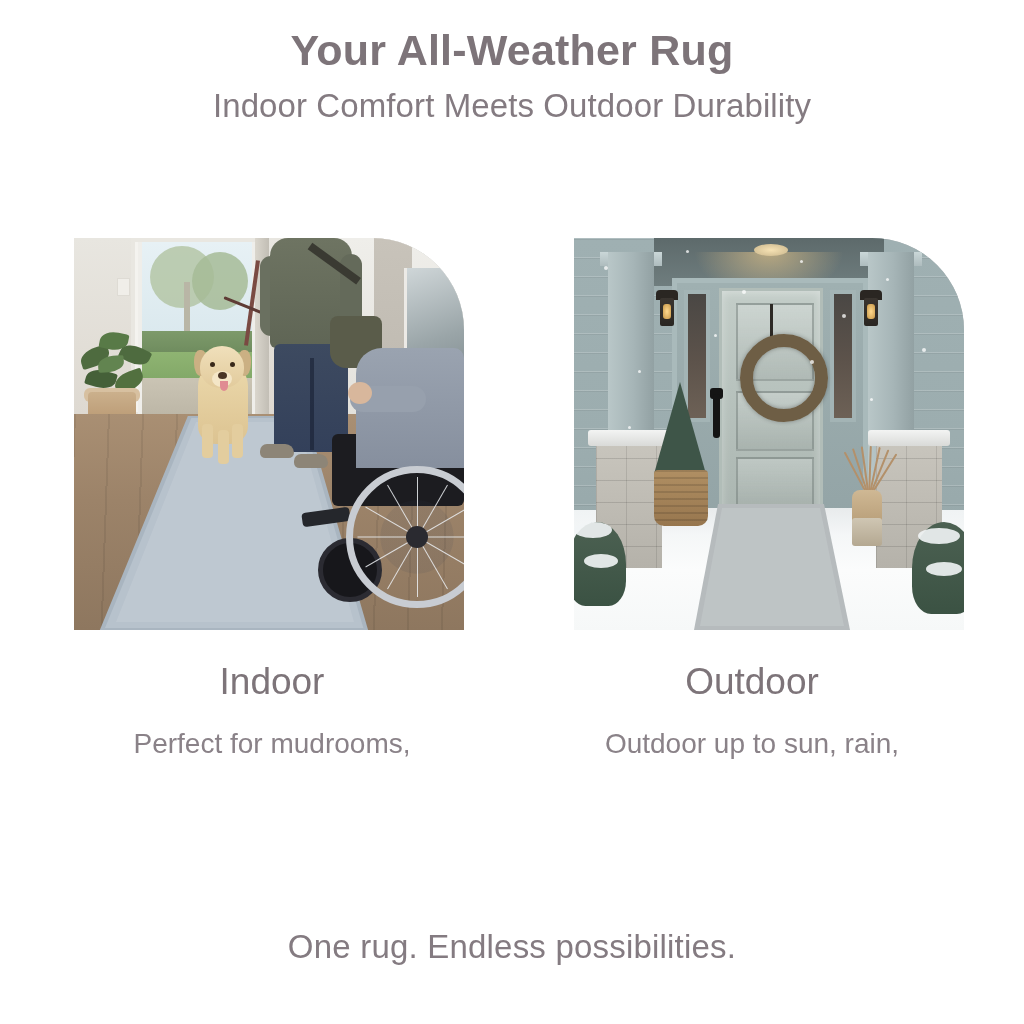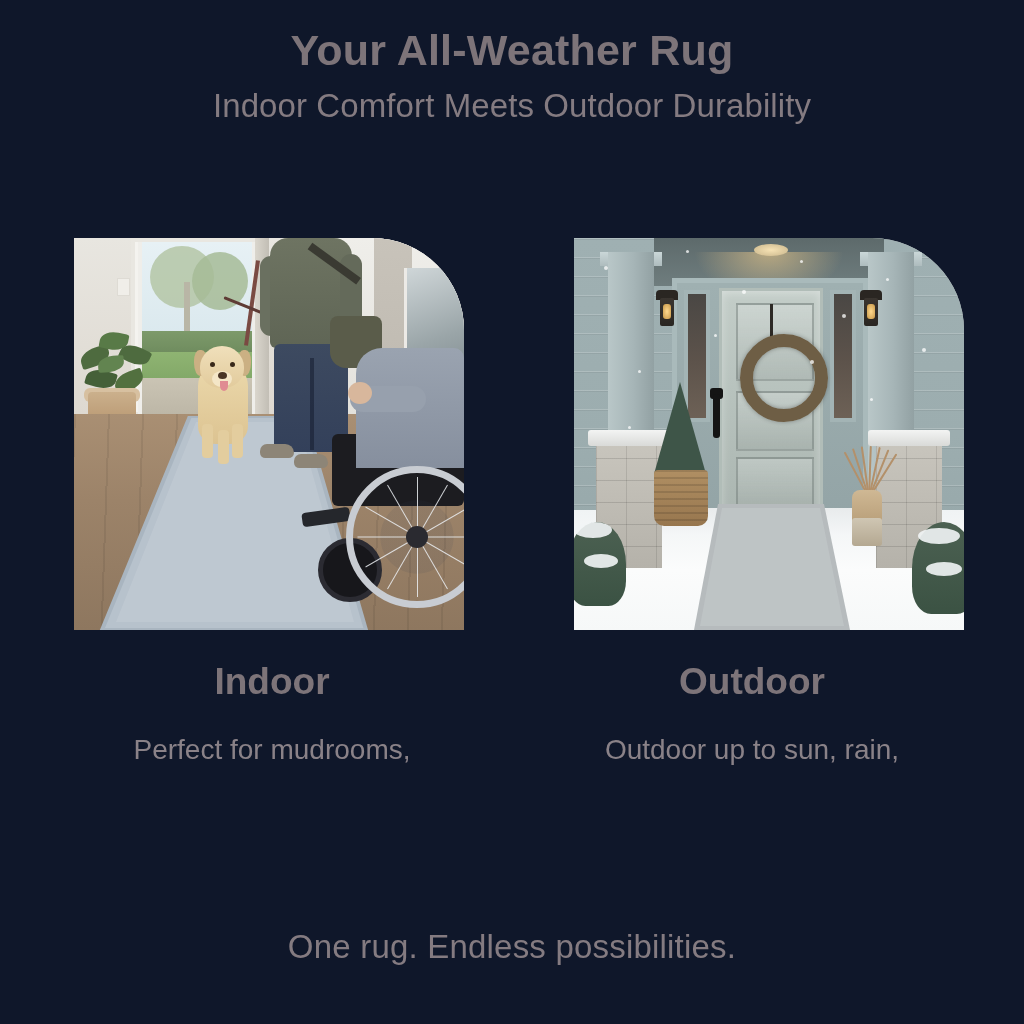--- a/index.html
+++ b/index.html
@@ -10,21 +10,21 @@
     width: 1024px;
     height: 1024px;
     background: #dcdcdc;
     font-family: "Liberation Sans", sans-serif;
     overflow: hidden;
   }
   .poster {
     position: relative;
     width: 1024px;
     height: 1024px;
-    background: #0f172a;
+    background: #ffffff;
   }
 
   
   .header {
     position: absolute;
     top: 26px;
     left: 0;
     width: 1024px;
     text-align: center;
   }
@@ -497,23 +497,23 @@
   .caption-col {
     position: absolute;
     top: 0;
     width: 420px;
     text-align: center;
   }
   .caption-col.left  { left: 62px; }
   .caption-col.right { left: 542px; }
   .caption-head {
     font-size: 37px;
-    font-weight: bold;
+    font-weight: normal;
     color: #7d7479;
-    margin: 0 0 24px 0;
+    margin: 0 0 18px 0;
     line-height: 1.1;
   }
   .caption-line {
     font-size: 28px;
     color: #8a8288;
     line-height: 1.62;
     margin: 0;
   }
 
   

